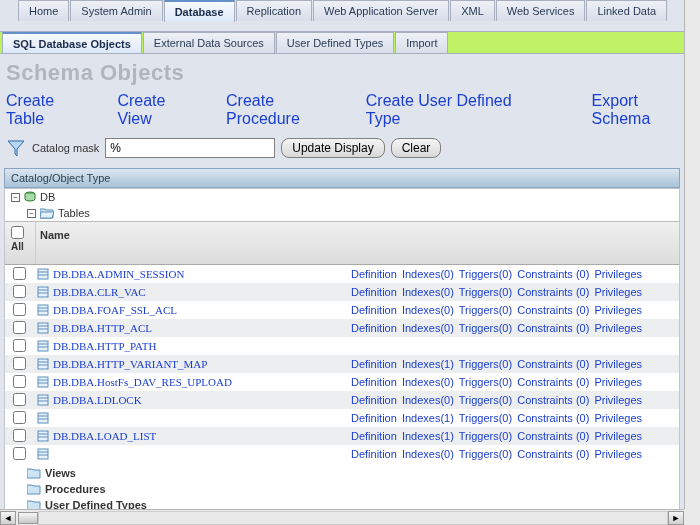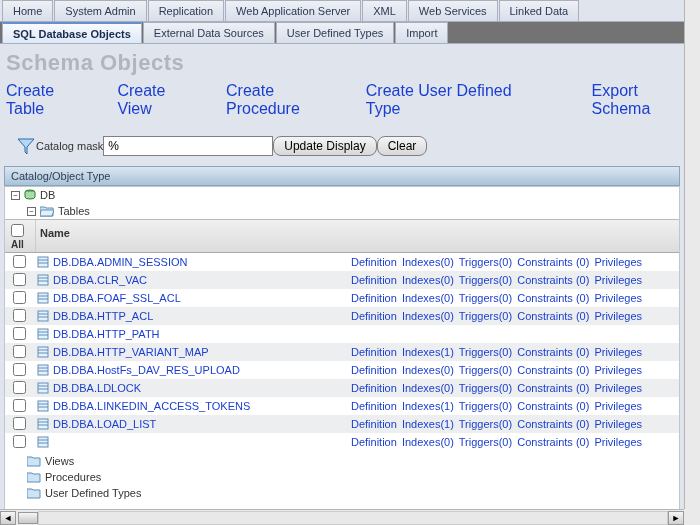--- a/index.html
+++ b/index.html
@@ -16,22 +16,22 @@
     width: 700px;
     height: 525px;
     overflow: hidden;
     position: relative;
     background: #e0e4ed;
   }
   .top-tabs {
     display: flex;
     background: #e0e4ed;
     border-bottom: 1px solid #a8b0c0;
-    padding: 0 2px;
-    height: 22px;
+    padding: 0 18px;
+    height: 32px;
     align-items: flex-start;
   }
   .top-tab {
     padding: 3px 10px;
     font-size: 11px;
     color: #2b3a55;
     border: 1px solid #a8b0c0;
     border-bottom: none;
     background: linear-gradient(#eef0f5,#d8deea);
     margin-right: 1px;
@@ -40,21 +40,21 @@
     line-height: 14px;
   }
   .top-tab.active {
     background: linear-gradient(#f8fbff,#dde8f8);
     font-weight: bold;
     border-top: 2px solid #6690cc;
     color: #1a2a4a;
   }
   .sub-tabs {
     display: flex;
-    background: #737373;
+    background: #bef264;
     padding: 0 2px;
     height: 22px;
     align-items: stretch;
     border-bottom: 1px solid #a8b0c0;
   }
   .sub-tab {
     padding: 3px 10px;
     font-size: 11px;
     color: #2b3a55;
     border: 1px solid #a8b0c0;
@@ -86,22 +86,22 @@
   }
   .action-links a {
     color: #1a3ed0;
     text-decoration: none;
     cursor: pointer;
   }
   .action-links .spacer { flex: 1; }
   .filter-row {
     display: flex;
     align-items: center;
-    padding: 4px 6px 10px 16px;
-    margin-top: 8px;
+    padding: 4px 6px 10px 6px;
+    gap: 6px;
   }
   .funnel {
     width: 20px; height: 20px;
     display: inline-block;
   }
   .filter-label { font-size: 11px; color: #333; }
   .catalog-input {
     width: 170px;
     height: 20px;
     border: 1px solid #808080;
@@ -166,21 +166,21 @@
 
   .table-header {
     display: flex;
     background: linear-gradient(#f0f0f0,#dcdcdc);
     border-top: 1px solid #bbb;
     border-bottom: 1px solid #aaa;
     font-weight: bold;
     font-size: 11px;
     color: #333;
   }
-  .col-check { width: 30px; padding: 4px 2px 2px 6px; }
+  .col-check { width: 30px; padding: 4px 2px 12px 6px; }
   .col-check .all-label { font-size: 10px; display: block; }
   .col-name { width: 314px; padding: 7px 4px; border-left: 1px solid #ccc; }
   .col-action { flex: 1; padding: 7px 4px; border-left: 1px solid #ccc; }
 
   .table-body { }
   .row {
     display: flex;
     font-size: 11px;
     align-items: center;
     height: 18px;
@@ -192,32 +192,33 @@
   .row .c-name {
     width: 314px;
     padding-left: 2px;
     display: flex;
     align-items: center;
     gap: 4px;
     overflow: hidden;
     white-space: nowrap;
   }
   .row .doc-icon { width: 12px; height: 12px; display: inline-block; }
-  .row a.name-link { color: #1a3ed0; text-decoration: none; }
+  .row a.name-link { color: #1a3ed0; text-decoration: none; font-family: Liberation Serif, serif; }
   .row .c-action {
     flex: 1;
     color: #1a3ed0;
     white-space: nowrap;
     overflow: hidden;
     padding-left: 2px;
   }
   .row .c-action a { color: #1a3ed0; text-decoration: none; margin-right: 2px; cursor: pointer; }
 
   .bottom-tree {
     padding: 2px 0 2px 0;
+    font-weight: bold;
   }
   .hscroll-fake {
     position: absolute;
     bottom: 0;
     left: 0;
     right: 16px;
     height: 16px;
     background: #eaeaea;
     border-top: 1px solid #b5b5b5;
     display: flex;
@@ -256,20 +257,21 @@
 </style>
 </head>
 <body>
 
 <div class="viewport">
   <div class="main-content">
 
     <div class="top-tabs" id="top-tabs">
         <div class="top-tab">Home</div>
         <div class="top-tab">System Admin</div>
+        <div class="top-tab active">Database</div>
         <div class="top-tab">Replication</div>
         <div class="top-tab">Web Application Server</div>
         <div class="top-tab">XML</div>
         <div class="top-tab">Web Services</div>
         <div class="top-tab">Linked Data</div>
       </div>
     <div class="sub-tabs" id="sub-tabs">
         <div class="sub-tab active">SQL Database Objects</div>
         <div class="sub-tab">External Data Sources</div>
         <div class="sub-tab">User Defined Types</div>
@@ -429,21 +431,20 @@
             <div class="c-action"><a>Definition</a> <a>Indexes(0)</a> <a>Triggers(0)</a> <a>Constraints (0)</a> <a>Privileges</a></div>
           </div>
           <div class="row">
             <div class="c-check"><input type="checkbox" style=""></div>
             <div class="c-name">
               <span class="doc-icon"><svg viewBox="0 0 12 12" width="12" height="12">
                   <rect x="1" y="1" width="10" height="10" fill="#e8f0fa" stroke="#5d8fbc"></rect>
                   <line x1="1" y1="4" x2="11" y2="4" stroke="#5d8fbc"></line>
                   <line x1="1" y1="7" x2="11" y2="7" stroke="#5d8fbc"></line>
                 </svg></span>
-              <a class="name-link">DB.DBA.LINKEDIN_ACCESS_TOKENS</a>
             </div>
             <div class="c-action"><a>Definition</a> <a>Indexes(1)</a> <a>Triggers(0)</a> <a>Constraints (0)</a> <a>Privileges</a></div>
           </div>
           <div class="row">
             <div class="c-check"><input type="checkbox" style=""></div>
             <div class="c-name">
               <span class="doc-icon"><svg viewBox="0 0 12 12" width="12" height="12">
                   <rect x="1" y="1" width="10" height="10" fill="#e8f0fa" stroke="#5d8fbc"></rect>
                   <line x1="1" y1="4" x2="11" y2="4" stroke="#5d8fbc"></line>
                   <line x1="1" y1="7" x2="11" y2="7" stroke="#5d8fbc"></line>

